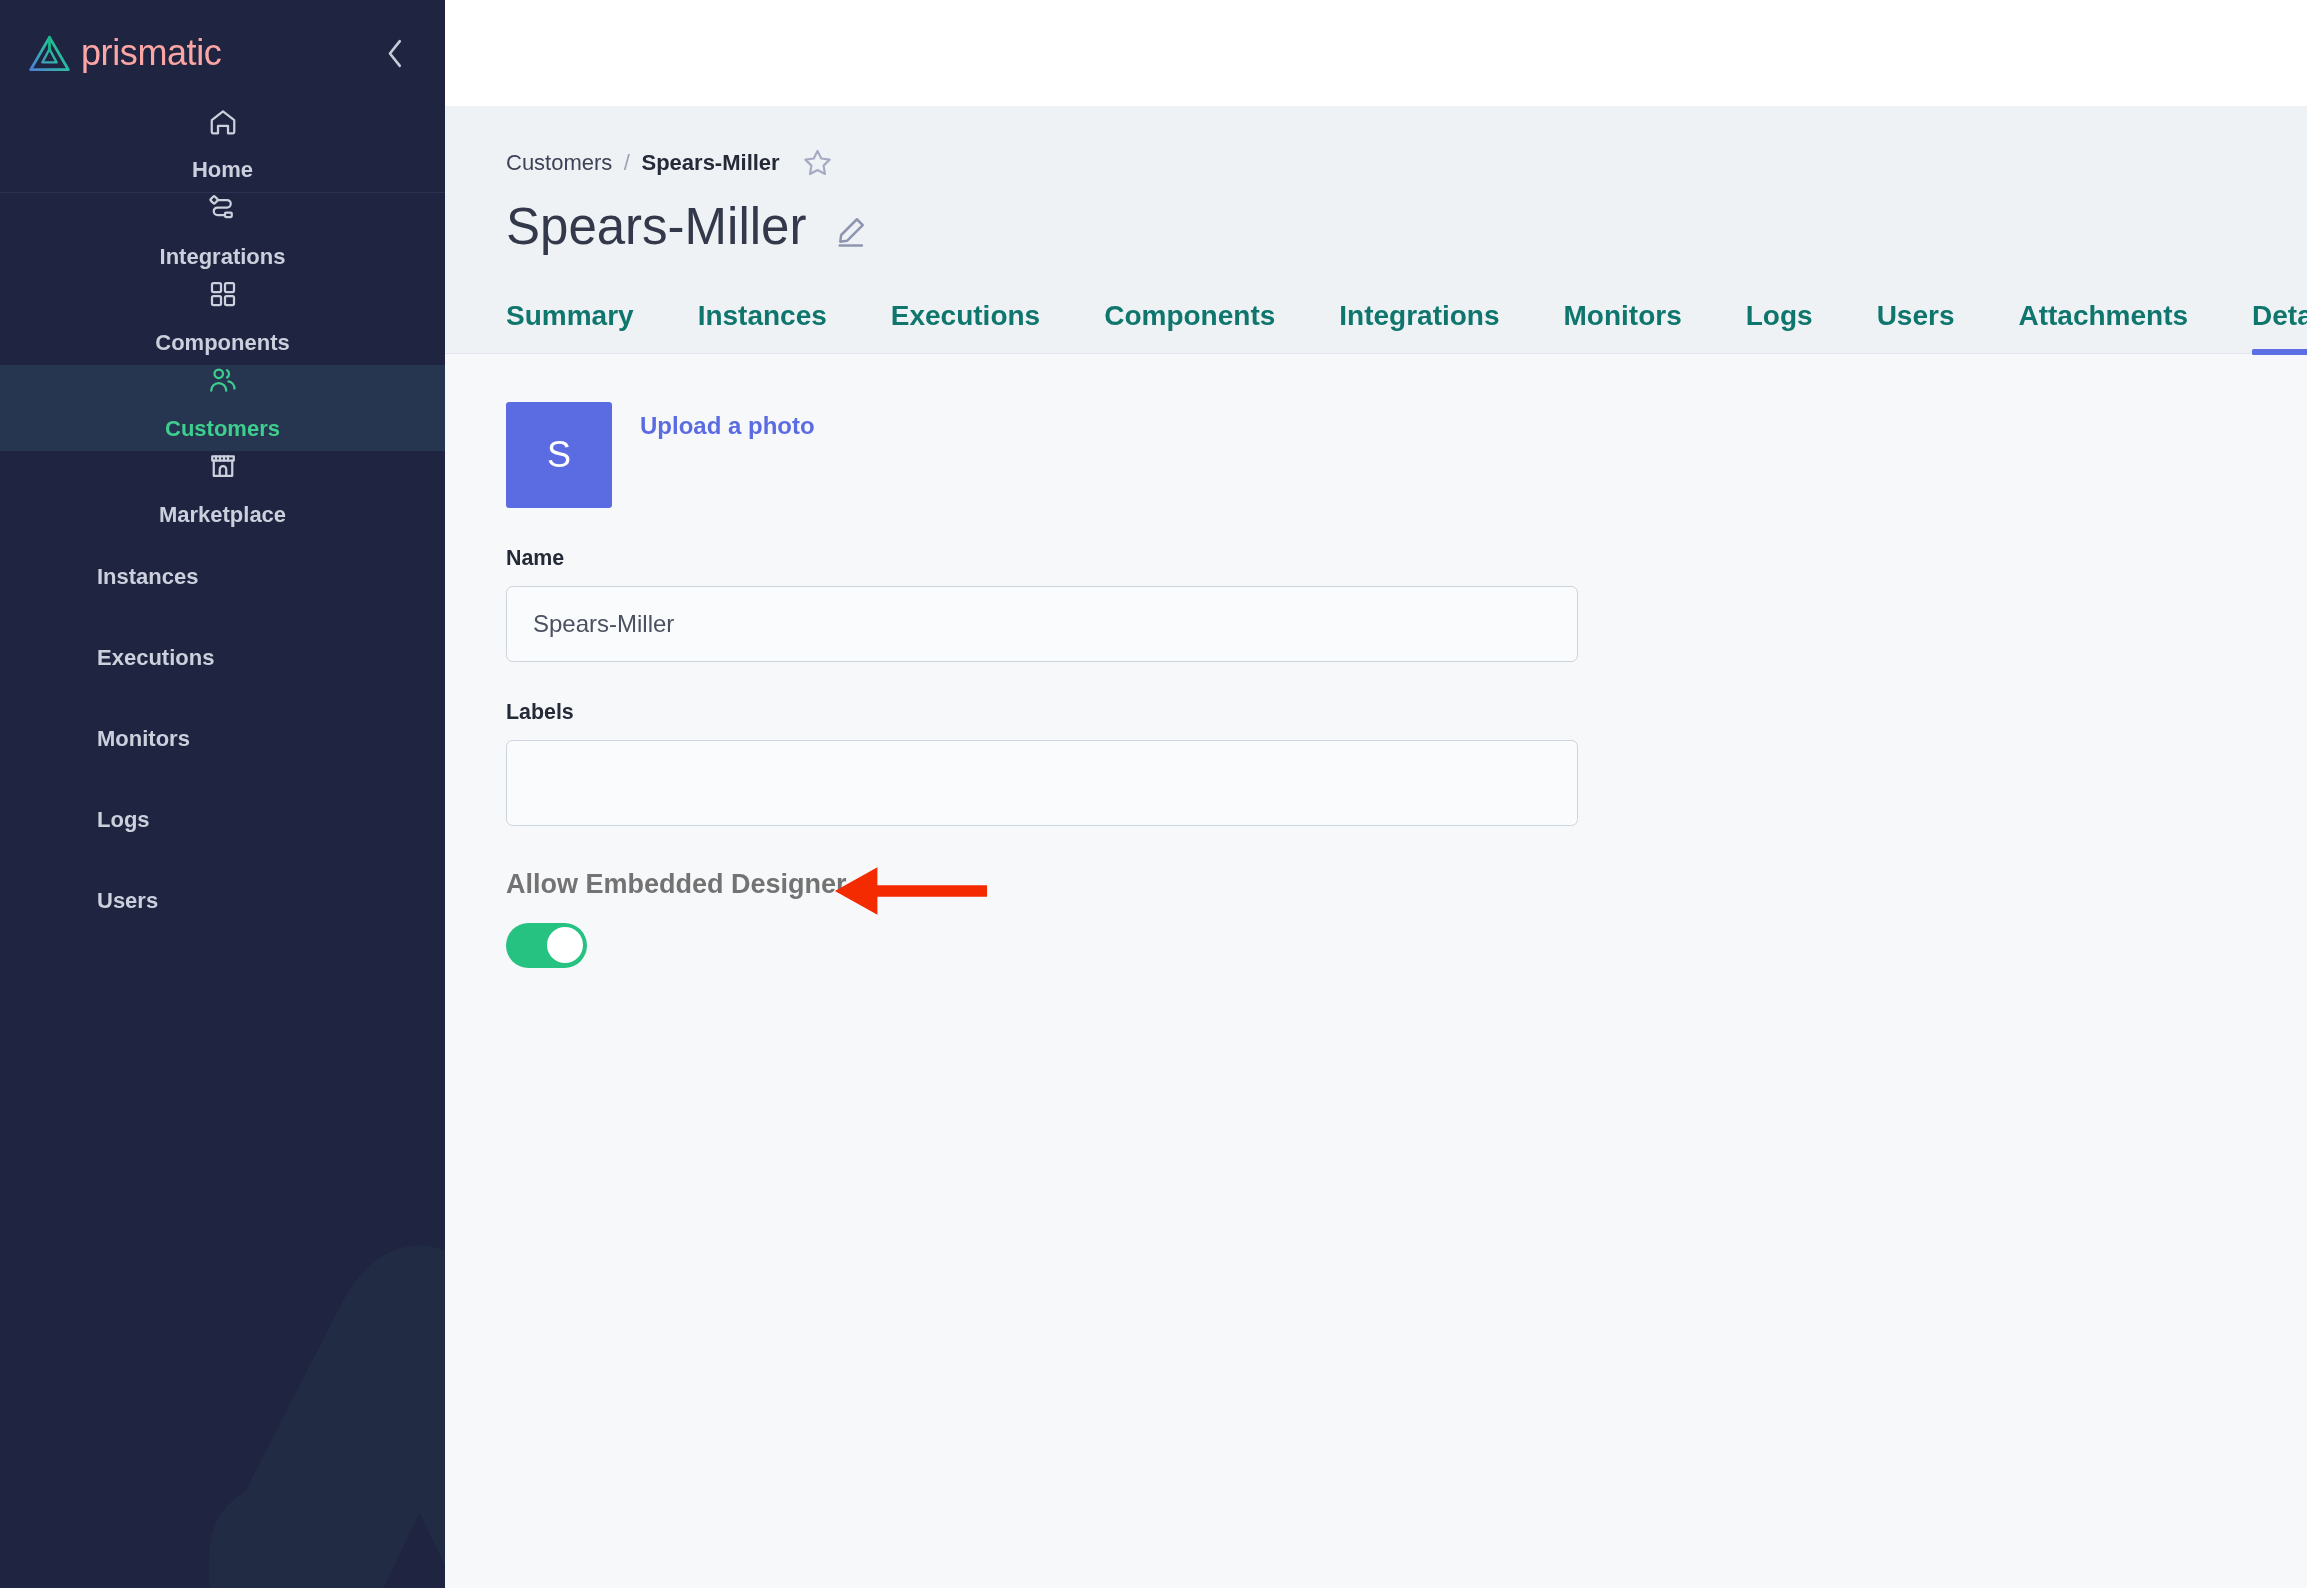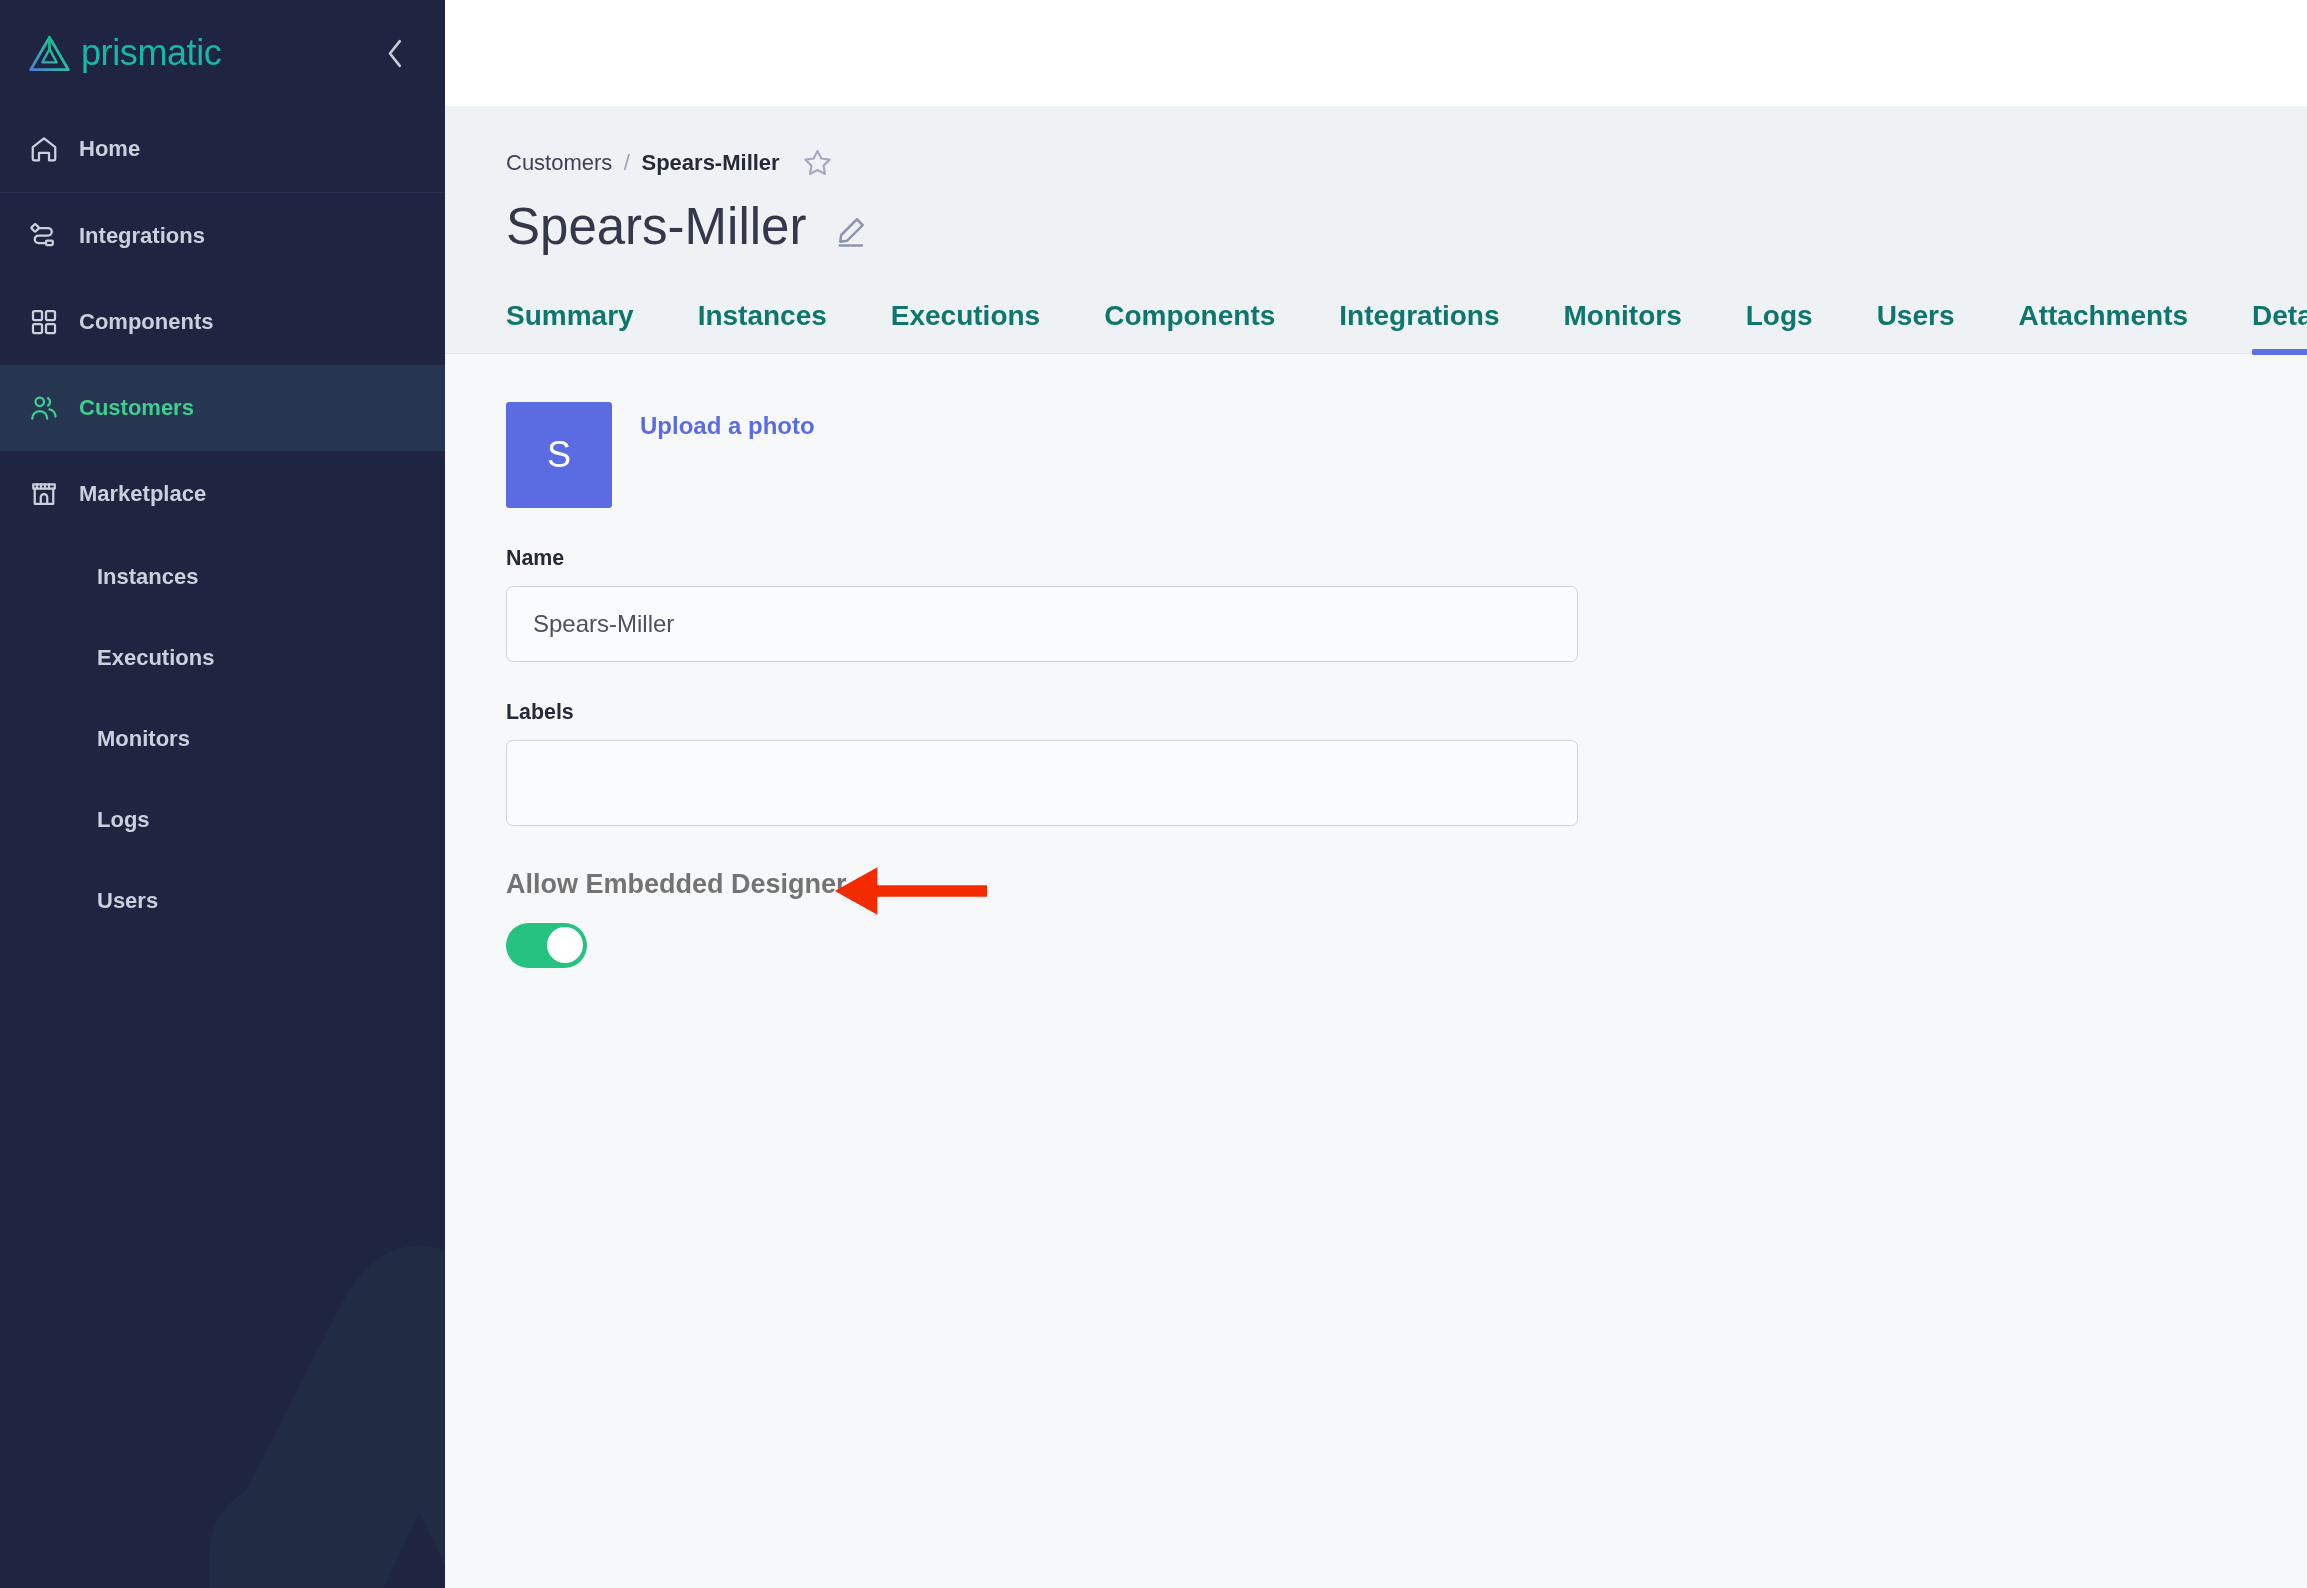--- a/index.html
+++ b/index.html
@@ -26,35 +26,35 @@
   }
   .sb-header {
     height: 106px;
     display: flex; align-items: center;
     padding: 0 31px 0 28px;
     position: relative; z-index: 2;
   }
   .logo-wrap { display: flex; align-items: center; gap: 10px; flex: 1; }
   .logo-mark { width: 43px; height: 43px; display: block; }
   .logo-text {
-    color: #14b8a6; font-size: 36px; letter-spacing: -0.4px;
+    color: #fca5a5; font-size: 36px; letter-spacing: -0.4px;
     font-weight: 400; line-height: 1;
   }
   .collapse-btn {
     width: 36px; height: 36px; display: flex; align-items: center; justify-content: center;
     color: #c7cbd8; cursor: pointer;
   }
 
   .nav { position: relative; z-index: 2; }
   .nav-sep { height: 0.8px; background: #2c3152; margin: 0; }
   .nav-item {
     display: flex; align-items: center; gap: 20px;
     height: 86px; padding: 0 28px;
     color: #ccd0dd; font-size: 22px; font-weight: 700;
-    cursor: pointer; position: relative;
+    cursor: pointer; position: relative; flex-direction: column;
   }
   .nav-item .ico { width: 31px; height: 31px; flex: none; display:flex; align-items:center; justify-content:center; }
   .nav-item.active { background: #263650; color: #3ecf8e; }
   .nav-item.active .ico svg { stroke: #3ecf8e; }
   .nav-item .chev { margin-left: auto; width: 26px; height: 26px; display:flex; align-items:center; justify-content:center; }
   .nav-sub {
     display: flex; align-items: center;
     height: 81px; padding: 0 28px 0 97px;
     color: #ccd0dd; font-size: 22px; font-weight: 700;
     cursor: pointer;

